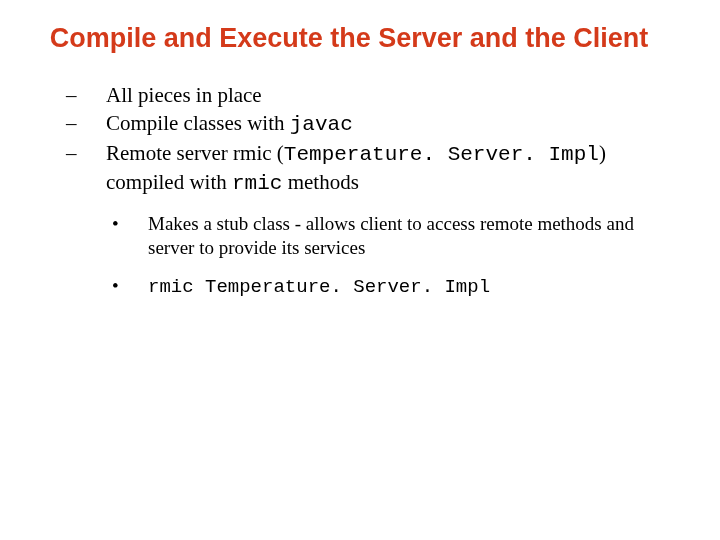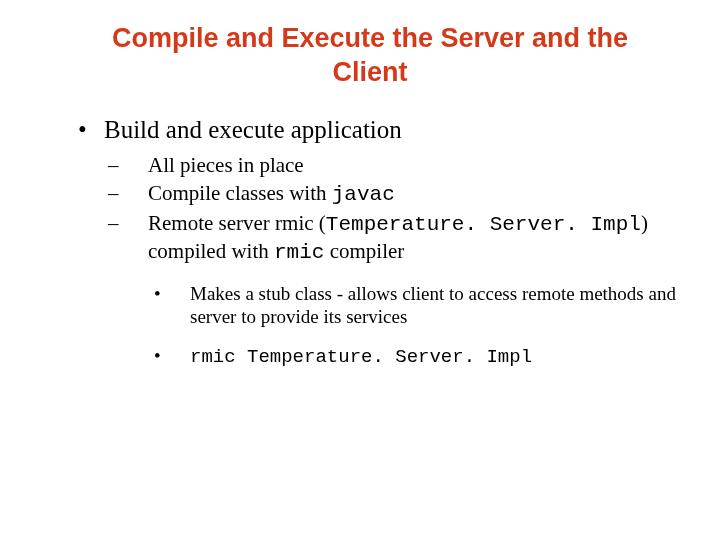--- a/index.html
+++ b/index.html
@@ -8,21 +8,21 @@
     width: 720px;
     height: 540px;
     background: #ffffff;
     font-family: "Times New Roman", Times, serif;
     color: #000;
   }
   .slide {
     box-sizing: border-box;
     width: 720px;
     height: 540px;
-    padding: 18px 40px 20px 60px;
+    padding: 18px 40px 20px 18px;
   }
   .title {
     font-family: Arial, Helvetica, sans-serif;
     font-weight: 700;
     color: #d43a1a;
     font-size: 27px;
     line-height: 1.25;
     text-align: center;
     margin: 4px 30px 26px 30px;
   }
@@ -60,34 +60,31 @@
     font-family: Liberation Mono, monospace;
   }
 </style>
 </head>
 <body>
 
 <div class="slide">
 
   <div class="title">Compile and Execute the Server and the Client</div>
 
-  <div class="lvl1">
-    <span class="bullet">•</span><span>Build and execute application</span>
-  </div>
 
   <div class="lvl2">
     <span class="dash">–</span><span>All pieces in place</span>
   </div>
 
   <div class="lvl2">
     <span class="dash">–</span><span>Compile classes with </span><span class="code">javac</span>
   </div>
 
   <div class="lvl2">
-    <span class="dash">–</span><span>Remote server rmic (</span><span class="code">Temperature. Server. Impl</span><span>) compiled with </span><span class="code">rmic</span><span> compiler</span>
+    <span class="dash">–</span><span>Remote server rmic (</span><span class="code">Temperature. Server. Impl</span><span>) compiled with </span><span class="code">rmic</span><span> methods</span>
   </div>
 
   <div class="lvl3">
     <span class="dot">•</span><span>Makes a stub class - allows client to access remote methods and server to provide its services</span>
   </div>
 
 
   <div class="lvl3">
     <span class="dot">•</span><span class="code">rmic Temperature. Server. Impl</span>
   </div>

